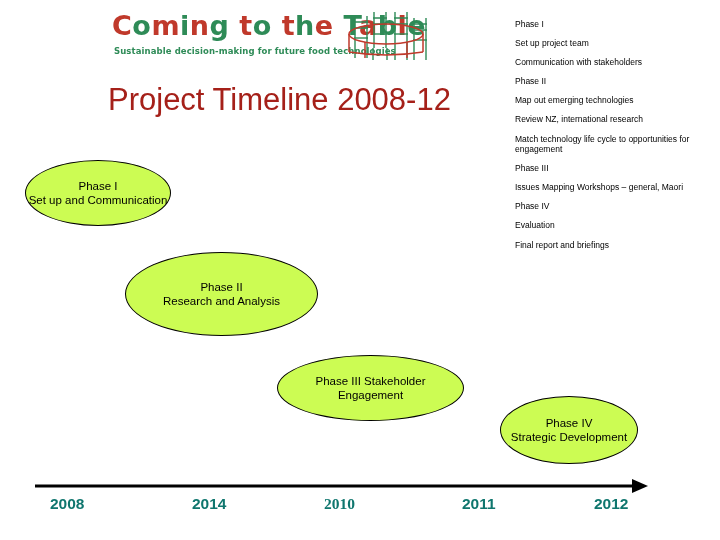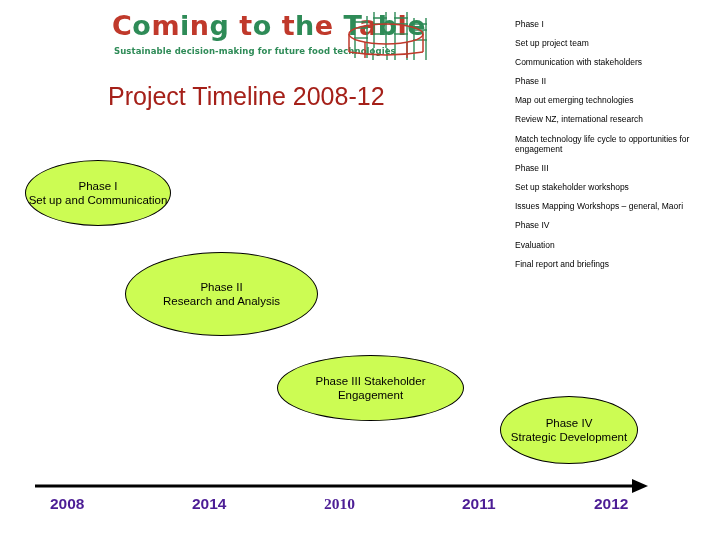--- a/index.html
+++ b/index.html
@@ -55,21 +55,21 @@
     width: 122px;
     height: 60px;
   }
 
   
   #page-title {
     position: absolute;
     left: 108px;
     top: 82px;
     font-family: "Liberation Sans", sans-serif;
-    font-size: 25px;
+    font-size: 31px;
     color: #a52019;
     white-space: nowrap;
   }
 
   
   #phase-list {
     position: absolute;
     left: 515px;
     top: 19px;
     width: 200px;
@@ -119,21 +119,21 @@
     left: 0;
     top: 495px;
     width: 720px;
     height: 30px;
   }
   .timeline-year {
     position: absolute;
     font-family: "Liberation Sans", sans-serif;
     font-size: 15.5px;
     font-weight: bold;
-    color: #4c1d95;
+    color: #0f766e;
     white-space: nowrap;
   }
 </style>
 </head>
 <body>
 
 <div id="logo-block">
 
   <div id="logo-wordmark">
     <span class="ltr-r">C</span><span class="ltr-g">o</span><span class="ltr-r">m</span><span class="ltr-g">i</span><span class="ltr-r">n</span><span class="ltr-g">g</span><span class="ltr-r">&nbsp;t</span><span class="ltr-g">o</span><span class="ltr-r">&nbsp;t</span><span class="ltr-g">h</span><span class="ltr-r">e</span><span class="ltr-g">&nbsp;T</span><span class="ltr-r">a</span><span class="ltr-g">b</span><span class="ltr-r">l</span><span class="ltr-g">e</span>
@@ -171,21 +171,20 @@
 
 <div id="phase-list">
   <div class="phase-list-item">Phase I</div>
   <div class="phase-list-item">Set up project team</div>
   <div class="phase-list-item">Communication with stakeholders</div>
   <div class="phase-list-item">Phase II</div>
   <div class="phase-list-item">Map out emerging technologies</div>
   <div class="phase-list-item">Review NZ, international research</div>
   <div class="phase-list-item">Match technology life cycle to opportunities for engagement</div>
   <div class="phase-list-item">Phase III</div>
-  <div class="phase-list-item">Set up stakeholder workshops</div>
   <div class="phase-list-item">Issues Mapping Workshops – general, Maori</div>
   <div class="phase-list-item">Phase IV</div>
   <div class="phase-list-item">Evaluation</div>
   <div class="phase-list-item">Final report and briefings</div>
 </div>
 
 <div class="phase-ellipse" id="ellipse-phase1">
   <div class="phase-ellipse-label">
     <span>Phase I</span><br>
     <span>Set up and Communication</span>

